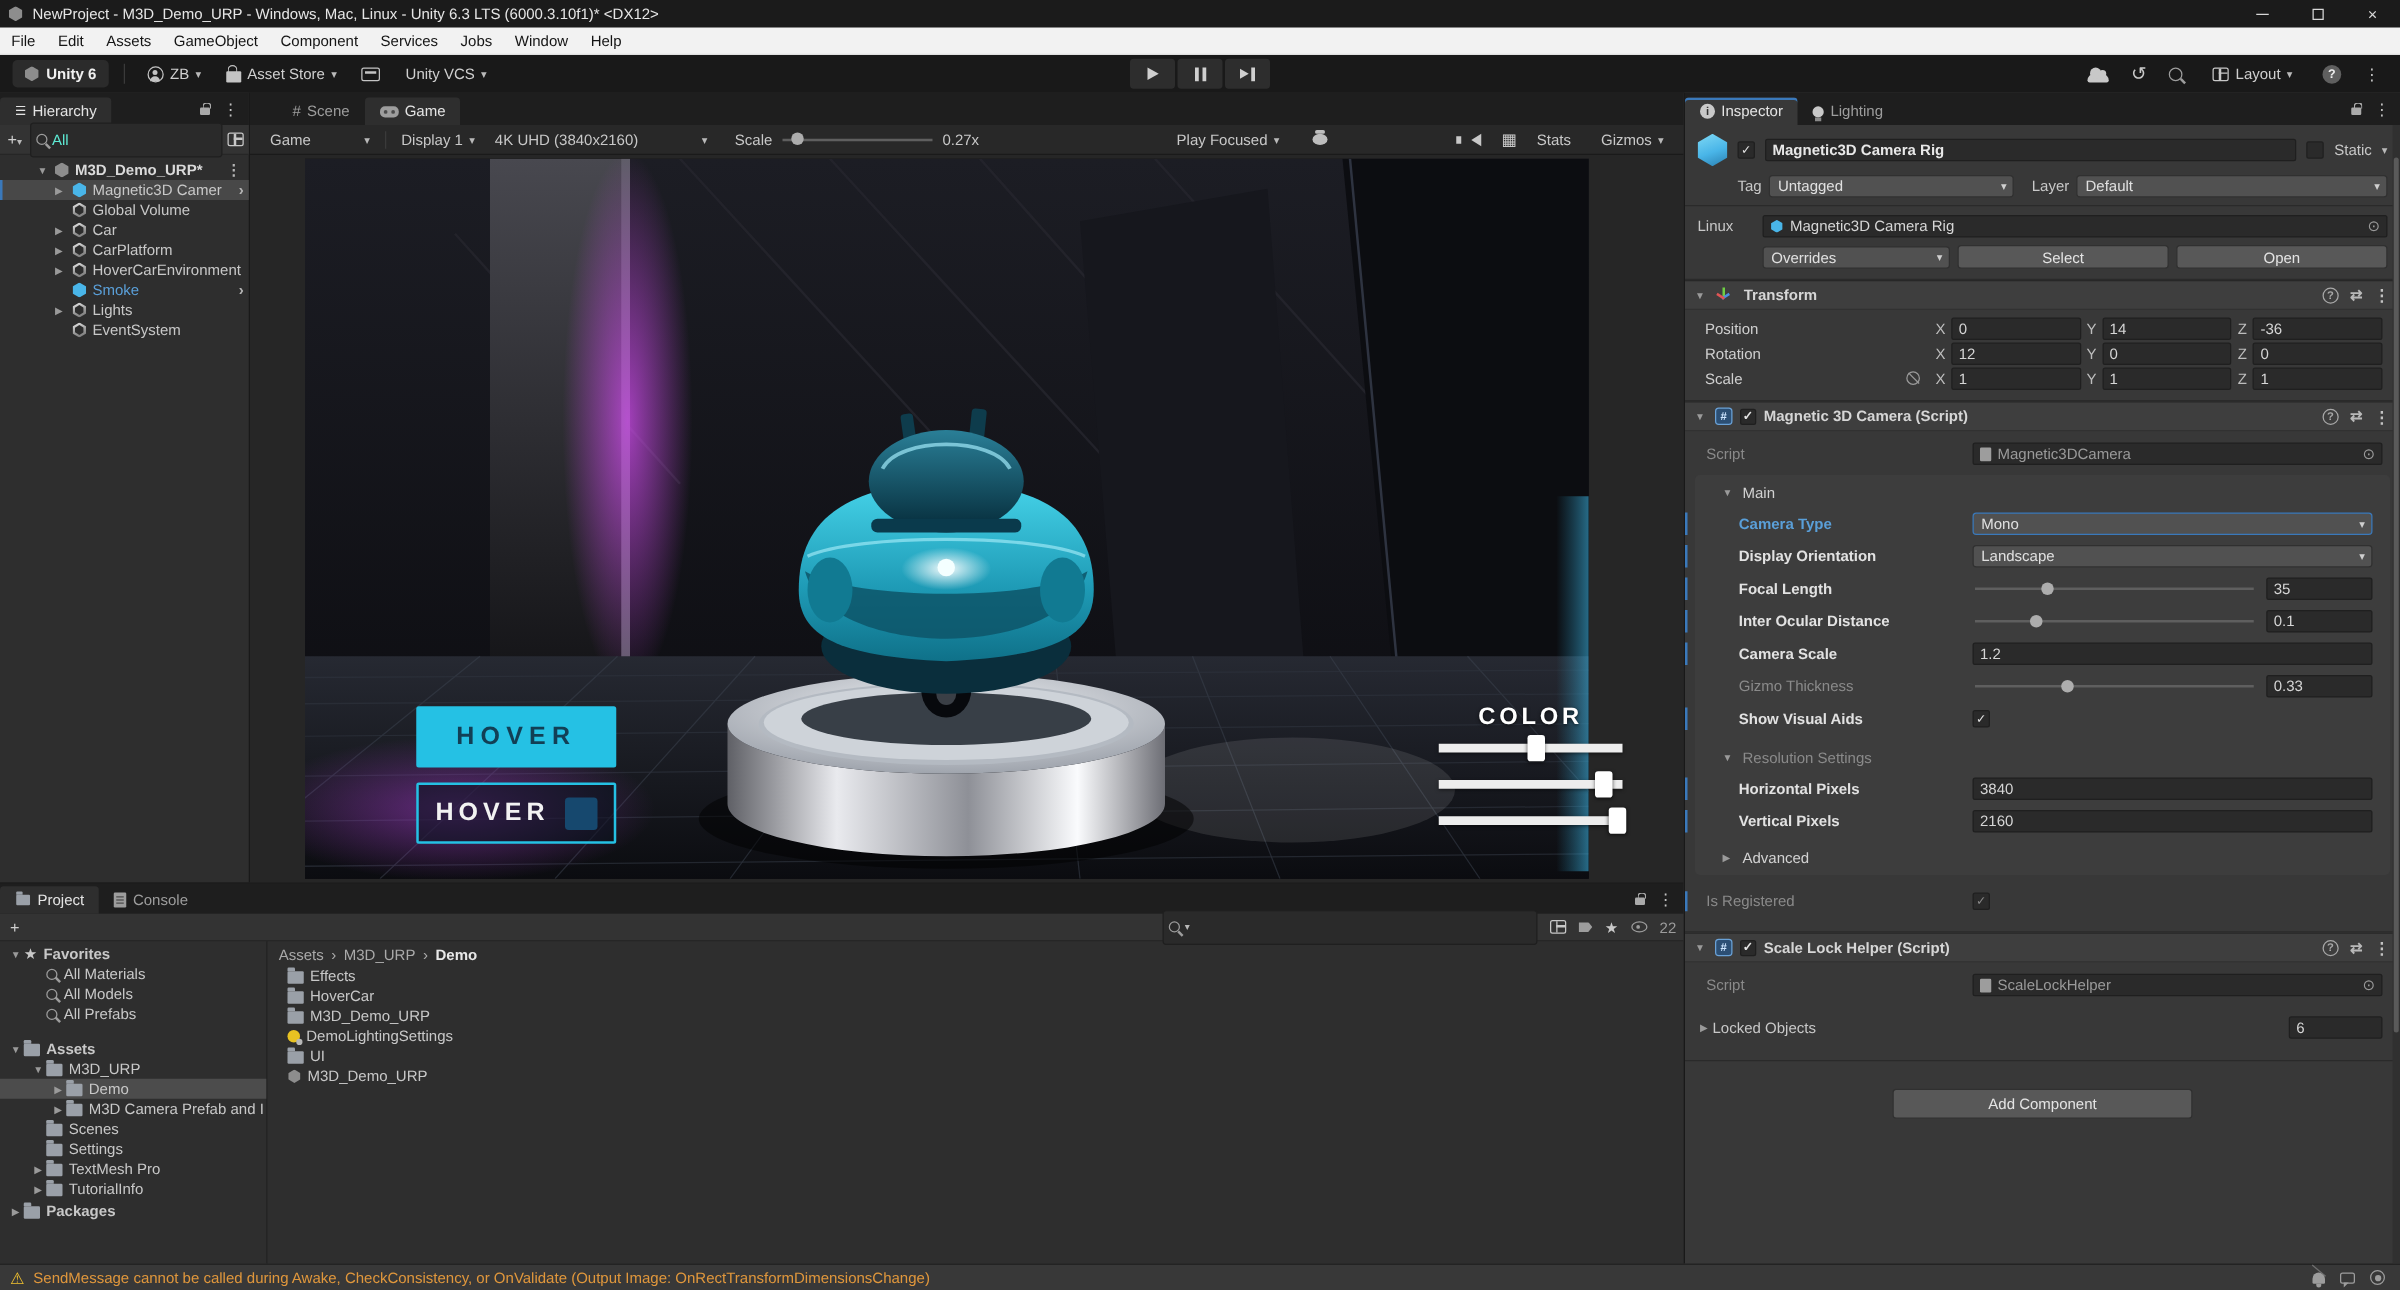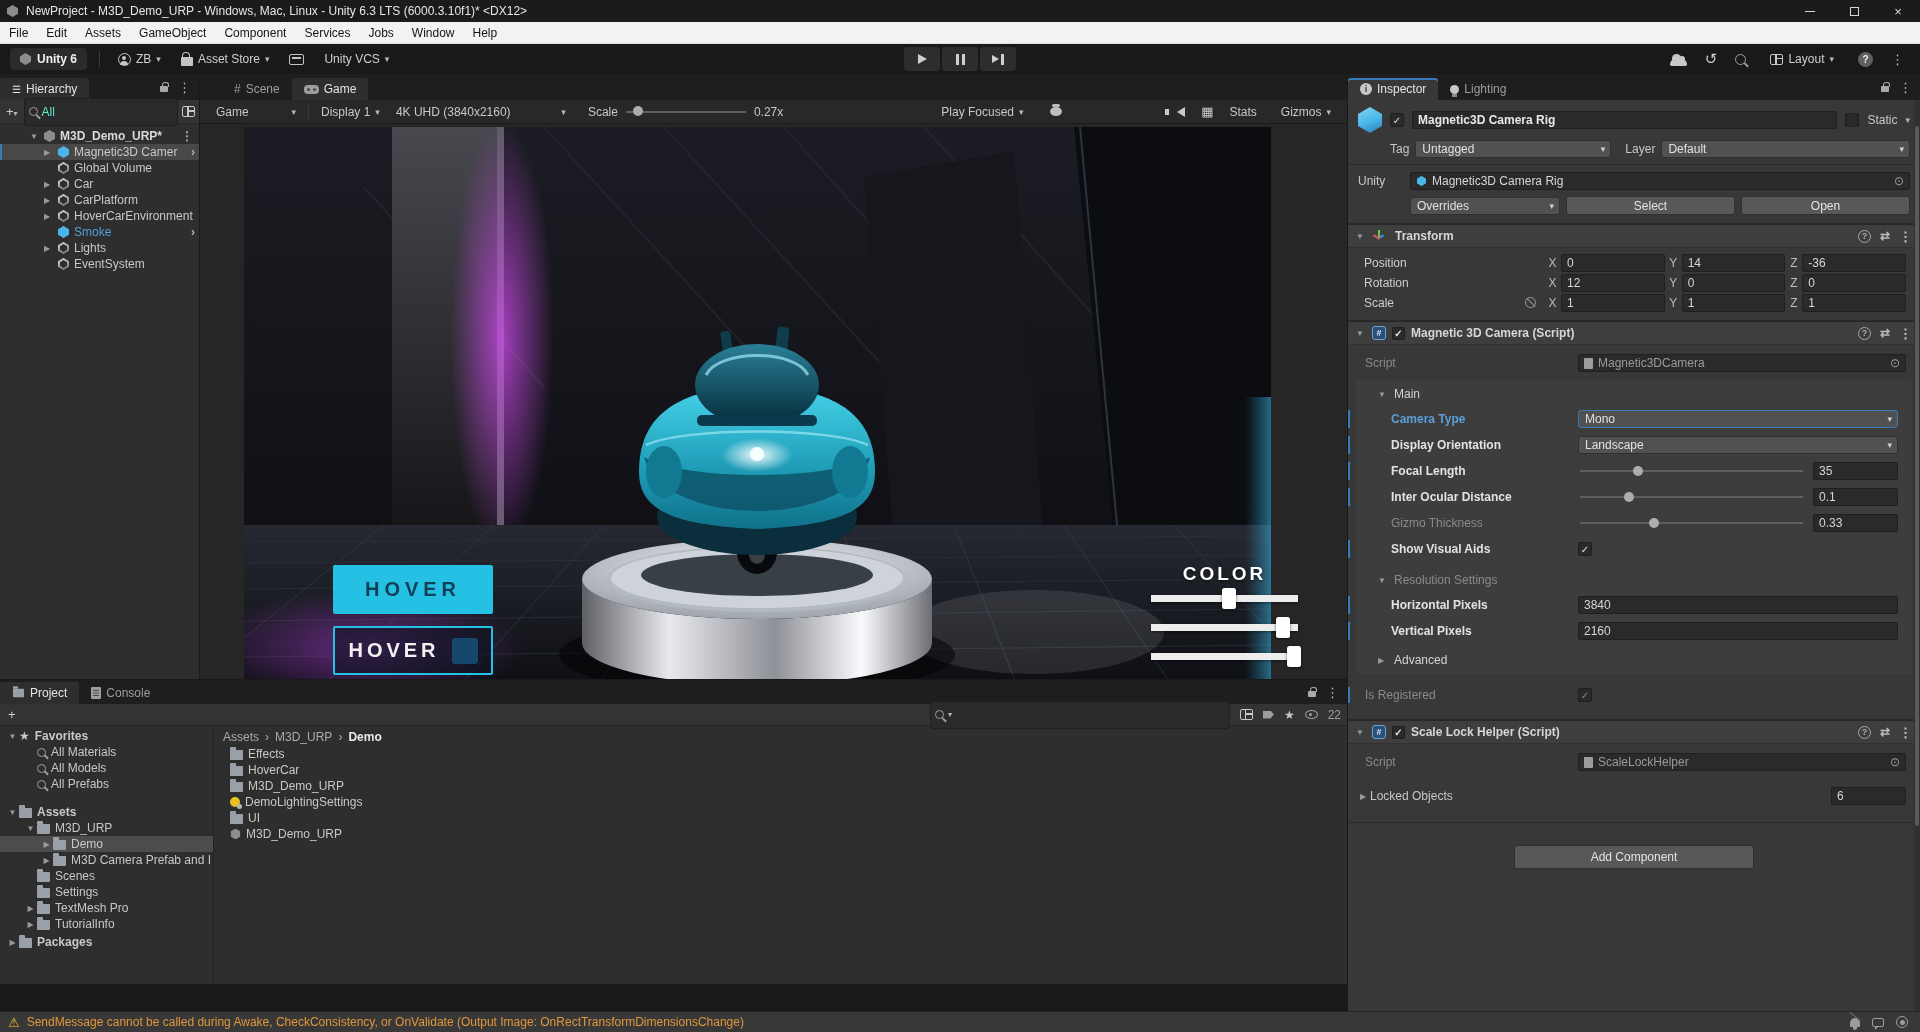--- a/index.html
+++ b/index.html
@@ -106,21 +106,21 @@
   
   .hoverbtn{position:absolute;left:89px;top:438px;width:160px;height:49px;background:var(--cyan);color:#123f55;display:flex;align-items:center;justify-content:center;font-weight:bold;font-size:20px;letter-spacing:5px;border-radius:2px}
   .rotatebtn{position:absolute;left:89px;top:499px;width:160px;height:49px;border:2px solid var(--cyan);background:rgba(8,18,28,.55);color:#f2f2f2;display:flex;align-items:center;justify-content:center;gap:12px;font-weight:bold;font-size:20px;letter-spacing:4px;border-radius:2px}
   .rotsquare{width:26px;height:26px;background:#16486e;border-radius:3px}
   .colorpanel{position:absolute;left:907px;top:436px;width:147px}
   .colorpanel .ctitle{text-align:center;color:#fff;font-weight:bold;font-size:19px;letter-spacing:3px;margin-bottom:10px;text-shadow:0 1px 3px rgba(0,0,0,.7)}
   .cslider{position:relative;height:7px;background:#ededed;margin-bottom:22px;box-shadow:0 1px 3px rgba(0,0,0,.5)}
   .cknob{position:absolute;top:-7px;left:calc(var(--pos,0)*1%);transform:translateX(-50%);width:14px;height:21px;background:#fff;border-radius:2.5px;box-shadow:0 1px 3px rgba(0,0,0,.6)}
 
   
-  .projectpanel{left:0;top:679px;width:1347px;height:305px;background:var(--panel);border-top:1px solid #191919;display:flex;flex-direction:column}
+  .projectpanel{left:0;top:706px;width:1347px;height:305px;background:var(--panel);border-top:1px solid #191919;display:flex;flex-direction:column}
   .projectpanel .tabstrip{height:24px}
   .docic{width:10px;height:12px;background:#9d9d9d;border-radius:1px;position:relative}
   .docic::before{content:"";position:absolute;left:2px;top:3px;width:6px;height:1px;background:#4c4c4c;box-shadow:0 2.5px 0 #4c4c4c,0 5px 0 #4c4c4c}
   .folder{width:13px;height:10px;background:#9aa0a8;border-radius:1px;position:relative;flex:none;margin-top:2px}
   .folder::before{content:"";position:absolute;top:-3px;left:0;width:6px;height:3px;background:#9aa0a8;border-radius:1px 1px 0 0}
   .ptools{height:22px;background:#333;border-bottom:1px solid #262626;display:flex;align-items:center;padding:0 6px;gap:10px}
   .ptools .searchbox{flex:none;width:300px;margin-left:auto}
   .tagic{width:11px;height:8px;background:#9d9d9d;clip-path:polygon(0 0,70% 0,100% 50%,70% 100%,0 100%)}
   .eyeic{width:13px;height:9px;border:1.2px solid #9d9d9d;border-radius:50%;position:relative}
   .eyeic::before{content:"";position:absolute;width:3px;height:3px;border-radius:50%;background:#9d9d9d;left:3.5px;top:1.5px}
@@ -715,21 +715,21 @@
         </div>
         <span style="margin-left:8px">Layer</span>
         <div class="dropdown grow">
           <span>Default</span>
         </div>
       </div>
     </div>
 
     <div style="padding:7px 10px 8px 10px;border-bottom:1px solid #2a2a2a">
       <div class="row" style="gap:8px">
-        <span style="width:44px;text-align:left">Unity</span>
+        <span style="width:44px;text-align:left">Linux</span>
         <div class="field grow" style="gap:5px">
           <span class="cube blue" style="transform:scale(.85)"></span>
           <span>Magnetic3D Camera Rig</span>
           <span class="picker">⊙</span>
         </div>
       </div>
       <div class="row" style="gap:6px;margin-top:6px;padding-left:52px">
         <div class="dropdown" style="width:150px">
           <span>Overrides</span>
         </div>
@@ -879,20 +879,28 @@
           <span class="lbl b">Inter Ocular Distance</span>
           <div class="valwrap">
             <div class="uslider grow">
                 <span class="knob" style="--pos: 22;"></span>
               </div>
             <div class="field sfield">
                 <span>0.1</span>
               </div>
           </div>
         </div>
+        <div class="iprow ovr">
+          <span class="lbl b">Camera Scale</span>
+          <div class="valwrap">
+              <div class="field grow">
+                <span>1.2</span>
+              </div>
+            </div>
+        </div>
         <div class="iprow">
           <span class="lbl dim">Gizmo Thickness</span>
           <div class="valwrap">
             <div class="uslider grow">
                 <span class="knob" style="--pos: 33;"></span>
               </div>
             <div class="field sfield">
                 <span>0.33</span>
               </div>
           </div>

